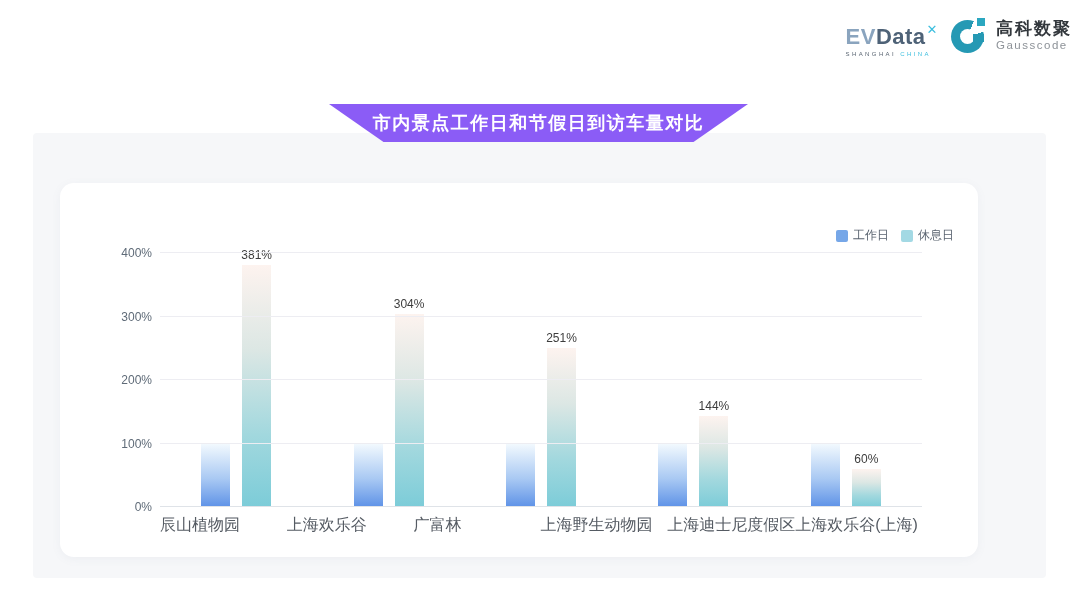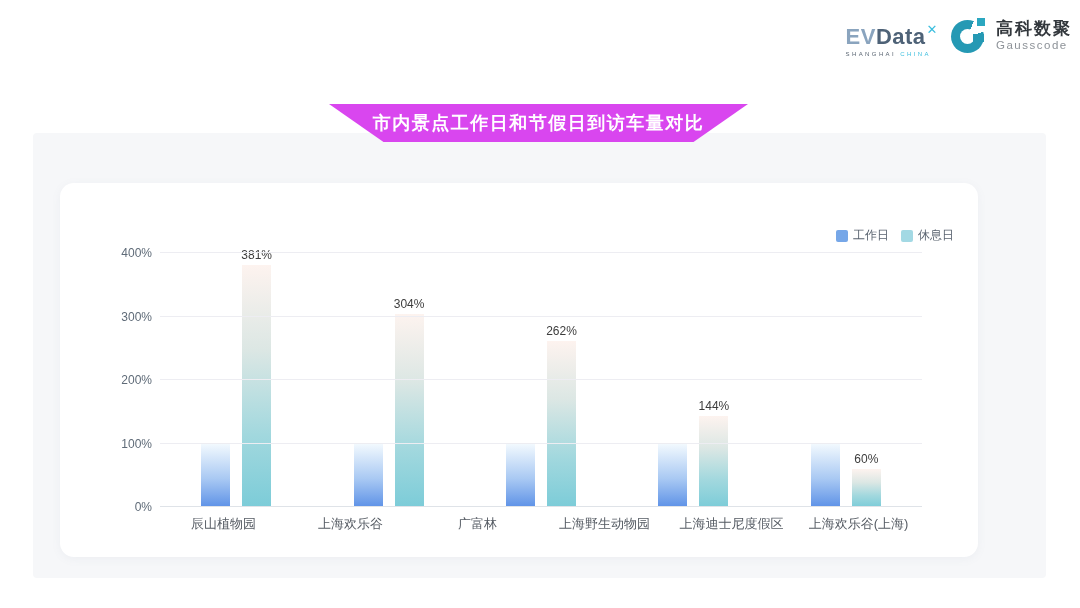--- a/index.html
+++ b/index.html
@@ -25,21 +25,21 @@
     background:conic-gradient(#2599b4 0 22deg, transparent 22deg 74deg, #2599b4 74deg 360deg); }
   .gauss-ring::after { content:""; position:absolute; inset:9px; background:#fff; border-radius:50%; }
   .gauss-sq { position:absolute; right:4px; top:2px; width:8px; height:8px; background:#2ba7c0; }
   .gauss-bar { position:absolute; right:5px; top:18px; width:11px; height:8px; background:#2599b4; }
   .gauss-text { display:flex; flex-direction:column; line-height:1.2; }
   .gauss-cn { font-size:17px; font-weight:bold; color:#33383d; letter-spacing:2px; white-space:nowrap; }
   .gauss-en { font-size:11.5px; color:#8d9298; letter-spacing:1.5px; }
 
   
   .banner { position:absolute; left:329px; top:104px; width:419px; height:38px;
-    background:#d946ef; clip-path:polygon(0 0,100% 0,87% 100%,13% 100%);
+    background:#8b5cf6; clip-path:polygon(0 0,100% 0,87% 100%,13% 100%);
     display:flex; align-items:center; justify-content:center;
     color:#fff; font-size:18px; font-weight:bold; letter-spacing:1.5px; z-index:3; white-space:nowrap; }
 
   
   .panel { position:absolute; left:33px; top:133px; width:1013px; height:445px;
     background:#f6f7f9; border-radius:4px; }
   .card { position:absolute; left:27px; top:50px; width:918px; height:374px;
     background:#fff; border-radius:14px; box-shadow:0 2px 10px rgba(120,130,150,.07); }
 
   
@@ -52,21 +52,21 @@
   .ytick { position:absolute; right:0; transform:translateY(50%); font-size:12px; color:#5f6b78; }
   .plot-area { position:absolute; left:100px; top:70px; width:762px; height:254px; }
   .gridline { position:absolute; left:0; right:0; height:1px; background:#ededf2; }
   .gridline.axis0 { background:#dfe3e8; }
   .bar-groups { position:absolute; inset:0; display:flex; }
   .group { flex:1; display:flex; align-items:flex-end; justify-content:center; gap:12px; height:100%; }
   .bar { width:29px; position:relative; }
   .val-label { position:absolute; top:-17px; left:50%; transform:translateX(-50%);
     font-size:12px; color:#3d3d3d; white-space:nowrap; }
   .x-axis { position:absolute; left:100px; top:332px; width:762px; display:flex; }
-  .xtick { flex:1; text-align:center; font-size:13px; color:#555b63; white-space:nowrap; }
+  .xtick { flex:1; font-size:16px; color:#555b63; white-space:nowrap; }
 </style>
 </head>
 <body>
 
 <div class="logos">
   <div class="evdata">
     <div class="evdata-main">
       <span class="ev">EV</span><span class="dt">Data</span><span class="xs">✕</span>
     </div>
     <div class="evdata-sub">
@@ -120,22 +120,22 @@
             </div>
           </div>
           <div class="group">
             <div class="bar" style="height: 25%; background: linear-gradient(rgb(242, 249, 254), rgb(169, 201, 243) 55%, rgb(94, 146, 231));"></div>
             <div class="bar" style="height: 76%; background: linear-gradient(rgb(253, 243, 239), rgb(220, 231, 228) 35%, rgb(162, 216, 222) 70%, rgb(124, 204, 216));">
               <span class="val-label">304%</span>
             </div>
           </div>
           <div class="group">
             <div class="bar" style="height: 25%; background: linear-gradient(rgb(242, 249, 254), rgb(169, 201, 243) 55%, rgb(94, 146, 231));"></div>
-            <div class="bar" style="height: 65.5%; background: linear-gradient(rgb(253, 243, 239), rgb(220, 231, 228) 35%, rgb(162, 216, 222) 70%, rgb(124, 204, 216));">
-              <span class="val-label">262%</span>
+            <div class="bar" style="height: 62.75%; background: linear-gradient(rgb(253, 243, 239), rgb(220, 231, 228) 35%, rgb(162, 216, 222) 70%, rgb(124, 204, 216));">
+              <span class="val-label">251%</span>
             </div>
           </div>
           <div class="group">
             <div class="bar" style="height: 25%; background: linear-gradient(rgb(242, 249, 254), rgb(169, 201, 243) 55%, rgb(94, 146, 231));"></div>
             <div class="bar" style="height: 36%; background: linear-gradient(rgb(253, 243, 239), rgb(220, 231, 228) 35%, rgb(162, 216, 222) 70%, rgb(124, 204, 216));">
               <span class="val-label">144%</span>
             </div>
           </div>
           <div class="group">
             <div class="bar" style="height: 25%; background: linear-gradient(rgb(242, 249, 254), rgb(169, 201, 243) 55%, rgb(94, 146, 231));"></div>

